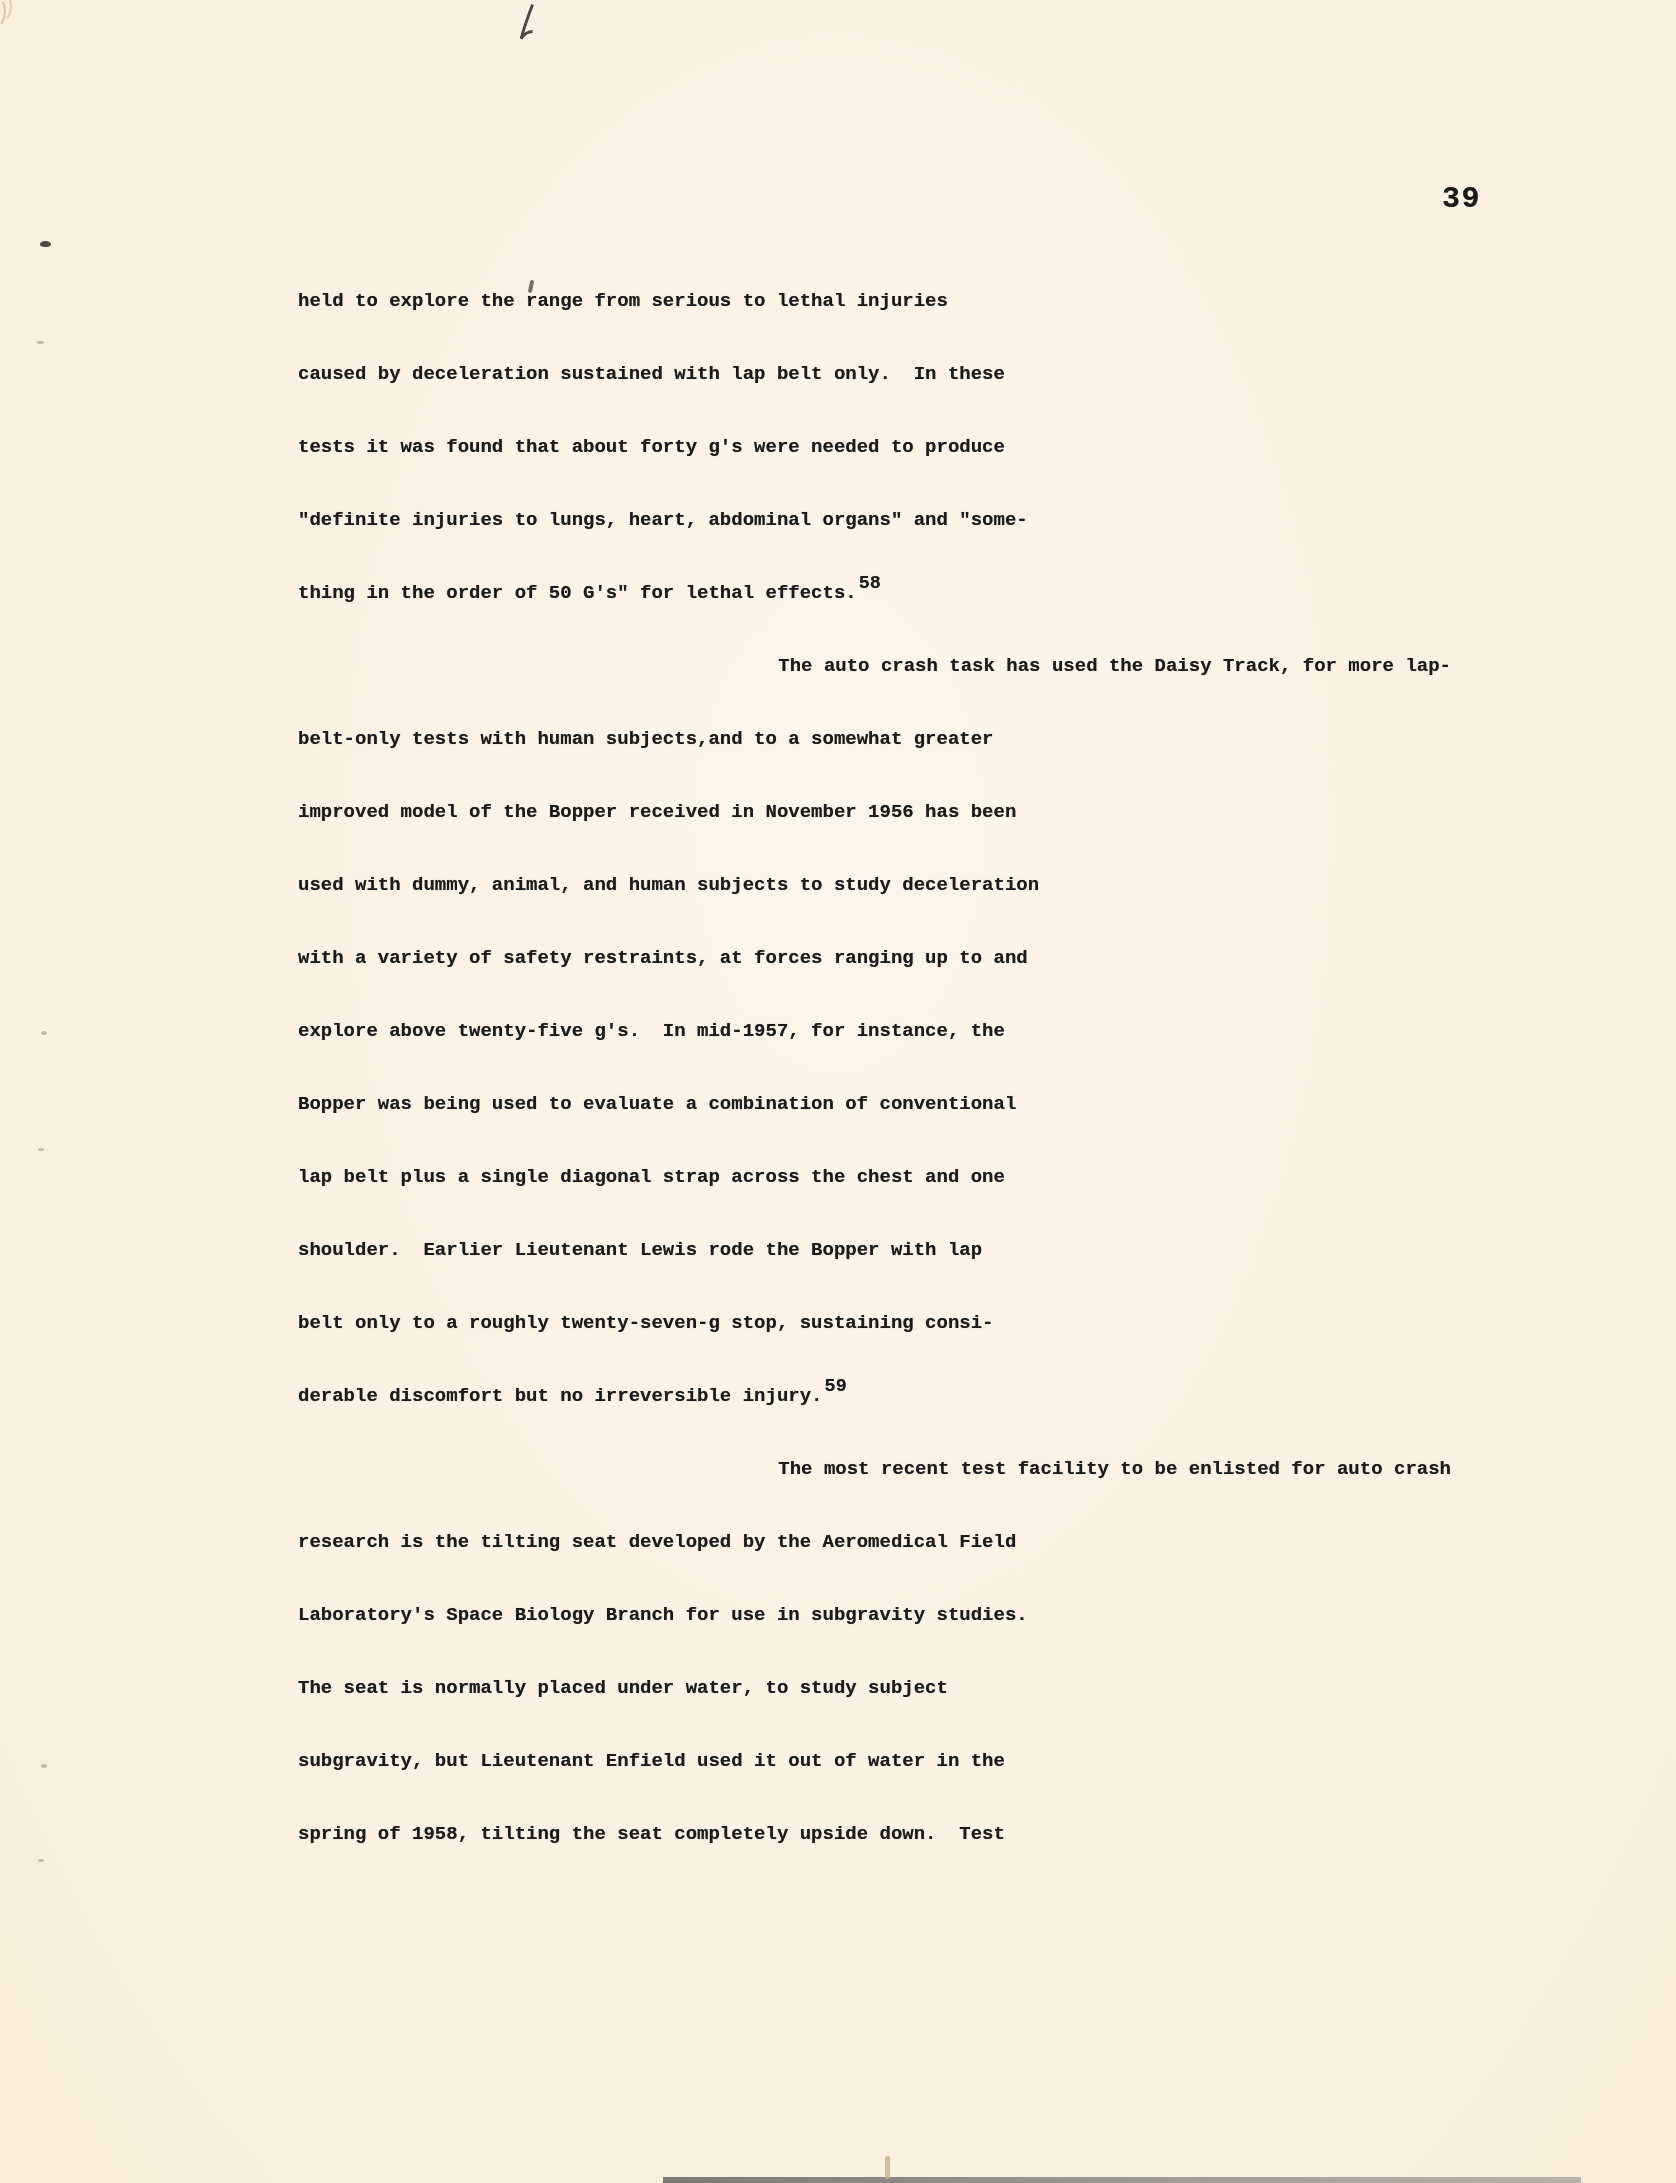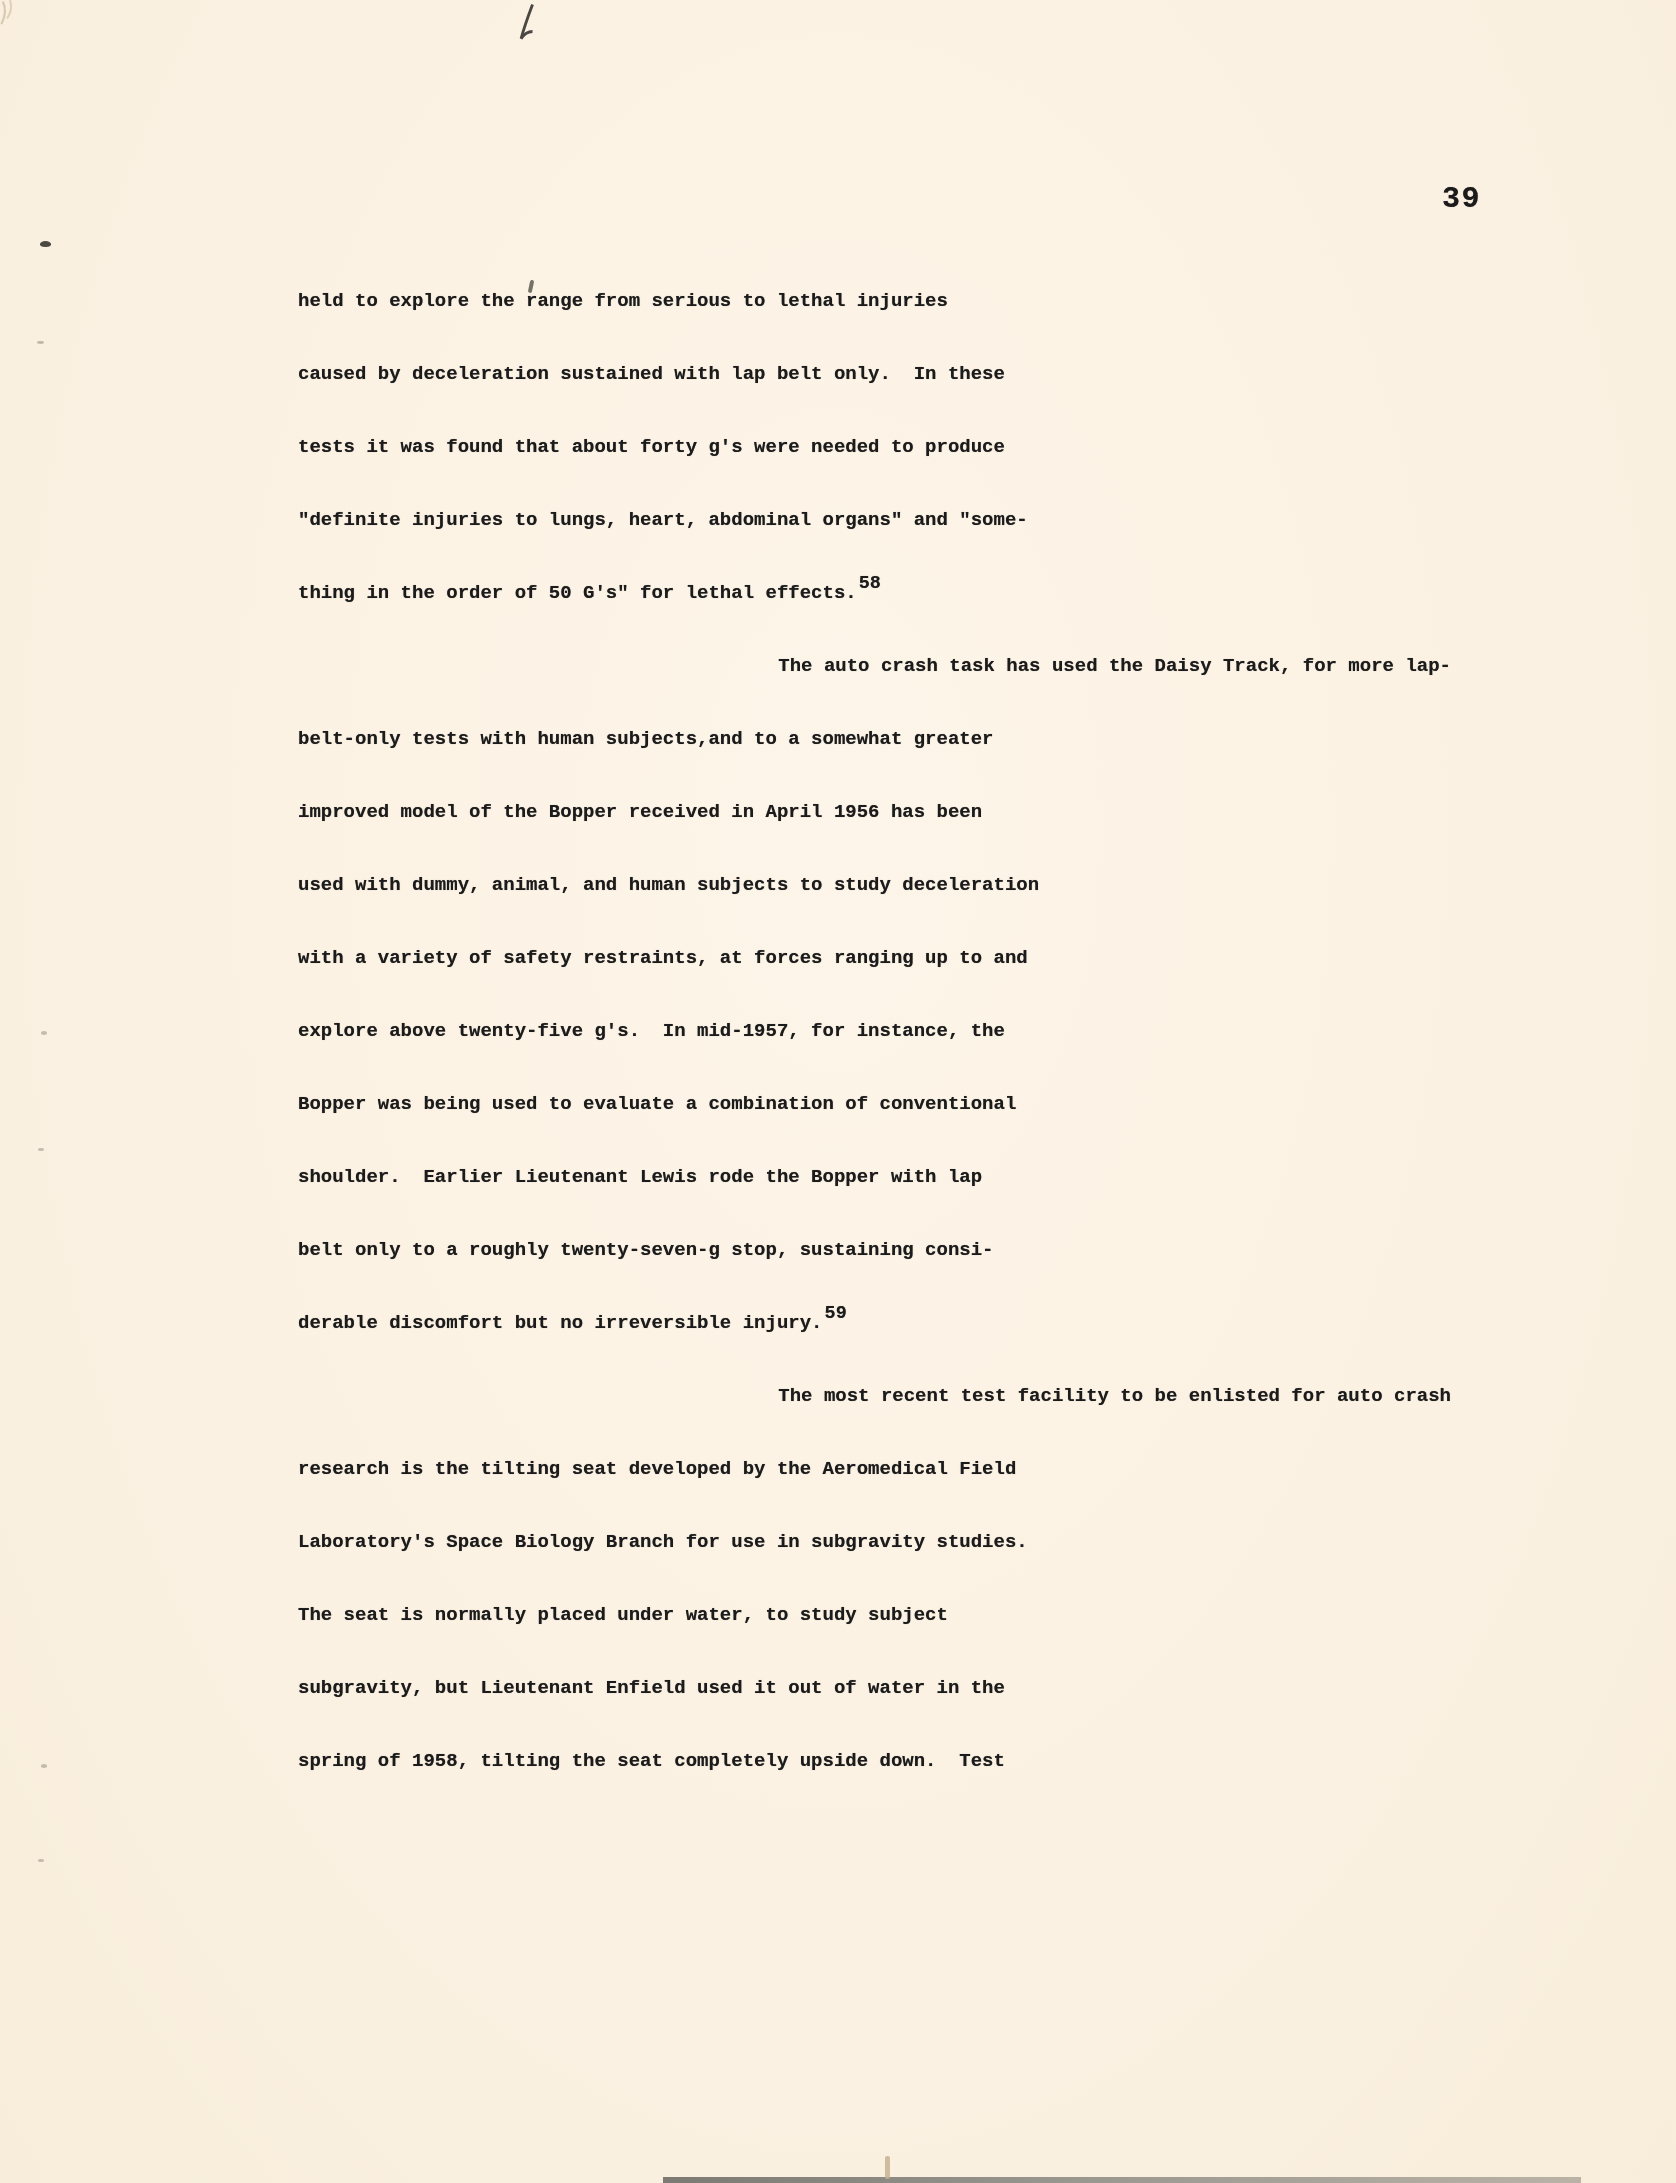--- a/index.html
+++ b/index.html
@@ -92,25 +92,26 @@
       <div class="para">
         <div class="line"><span>held to explore the range from serious to lethal injuries</span></div>
         <div class="line"><span>caused by deceleration sustained with lap belt only.  In these</span></div>
         <div class="line"><span>tests it was found that about forty g's were needed to produce</span></div>
         <div class="line"><span>"definite injuries to lungs, heart, abdominal organs" and "some-</span></div>
         <div class="line"><span>thing in the order of 50 G's" for lethal effects.</span><span class="sup">58</span></div>
       </div>
       <div class="para">
         <div class="line indent"><span>The auto crash task has used the Daisy Track, for more lap-</span></div>
         <div class="line"><span>belt-only tests with human subjects,and to a somewhat greater</span></div>
-        <div class="line"><span>improved model of the Bopper received in April 1956 has been</span></div>
+        <div class="line"><span>improved model of the Bopper received in November 1956 has been</span></div>
         <div class="line"><span>used with dummy, animal, and human subjects to study deceleration</span></div>
         <div class="line"><span>with a variety of safety restraints, at forces ranging up to and</span></div>
         <div class="line"><span>explore above twenty-five g's.  In mid-1957, for instance, the</span></div>
         <div class="line"><span>Bopper was being used to evaluate a combination of conventional</span></div>
+        <div class="line"><span>lap belt plus a single diagonal strap across the chest and one</span></div>
         <div class="line"><span>shoulder.  Earlier Lieutenant Lewis rode the Bopper with lap</span></div>
         <div class="line"><span>belt only to a roughly twenty-seven-g stop, sustaining consi-</span></div>
         <div class="line"><span>derable discomfort but no irreversible injury.</span><span class="sup">59</span></div>
       </div>
       <div class="para">
         <div class="line indent"><span>The most recent test facility to be enlisted for auto crash</span></div>
         <div class="line"><span>research is the tilting seat developed by the Aeromedical Field</span></div>
         <div class="line"><span>Laboratory's Space Biology Branch for use in subgravity studies.</span></div>
         <div class="line"><span>The seat is normally placed under water, to study subject</span></div>
         <div class="line"><span>subgravity, but Lieutenant Enfield used it out of water in the</span></div>

